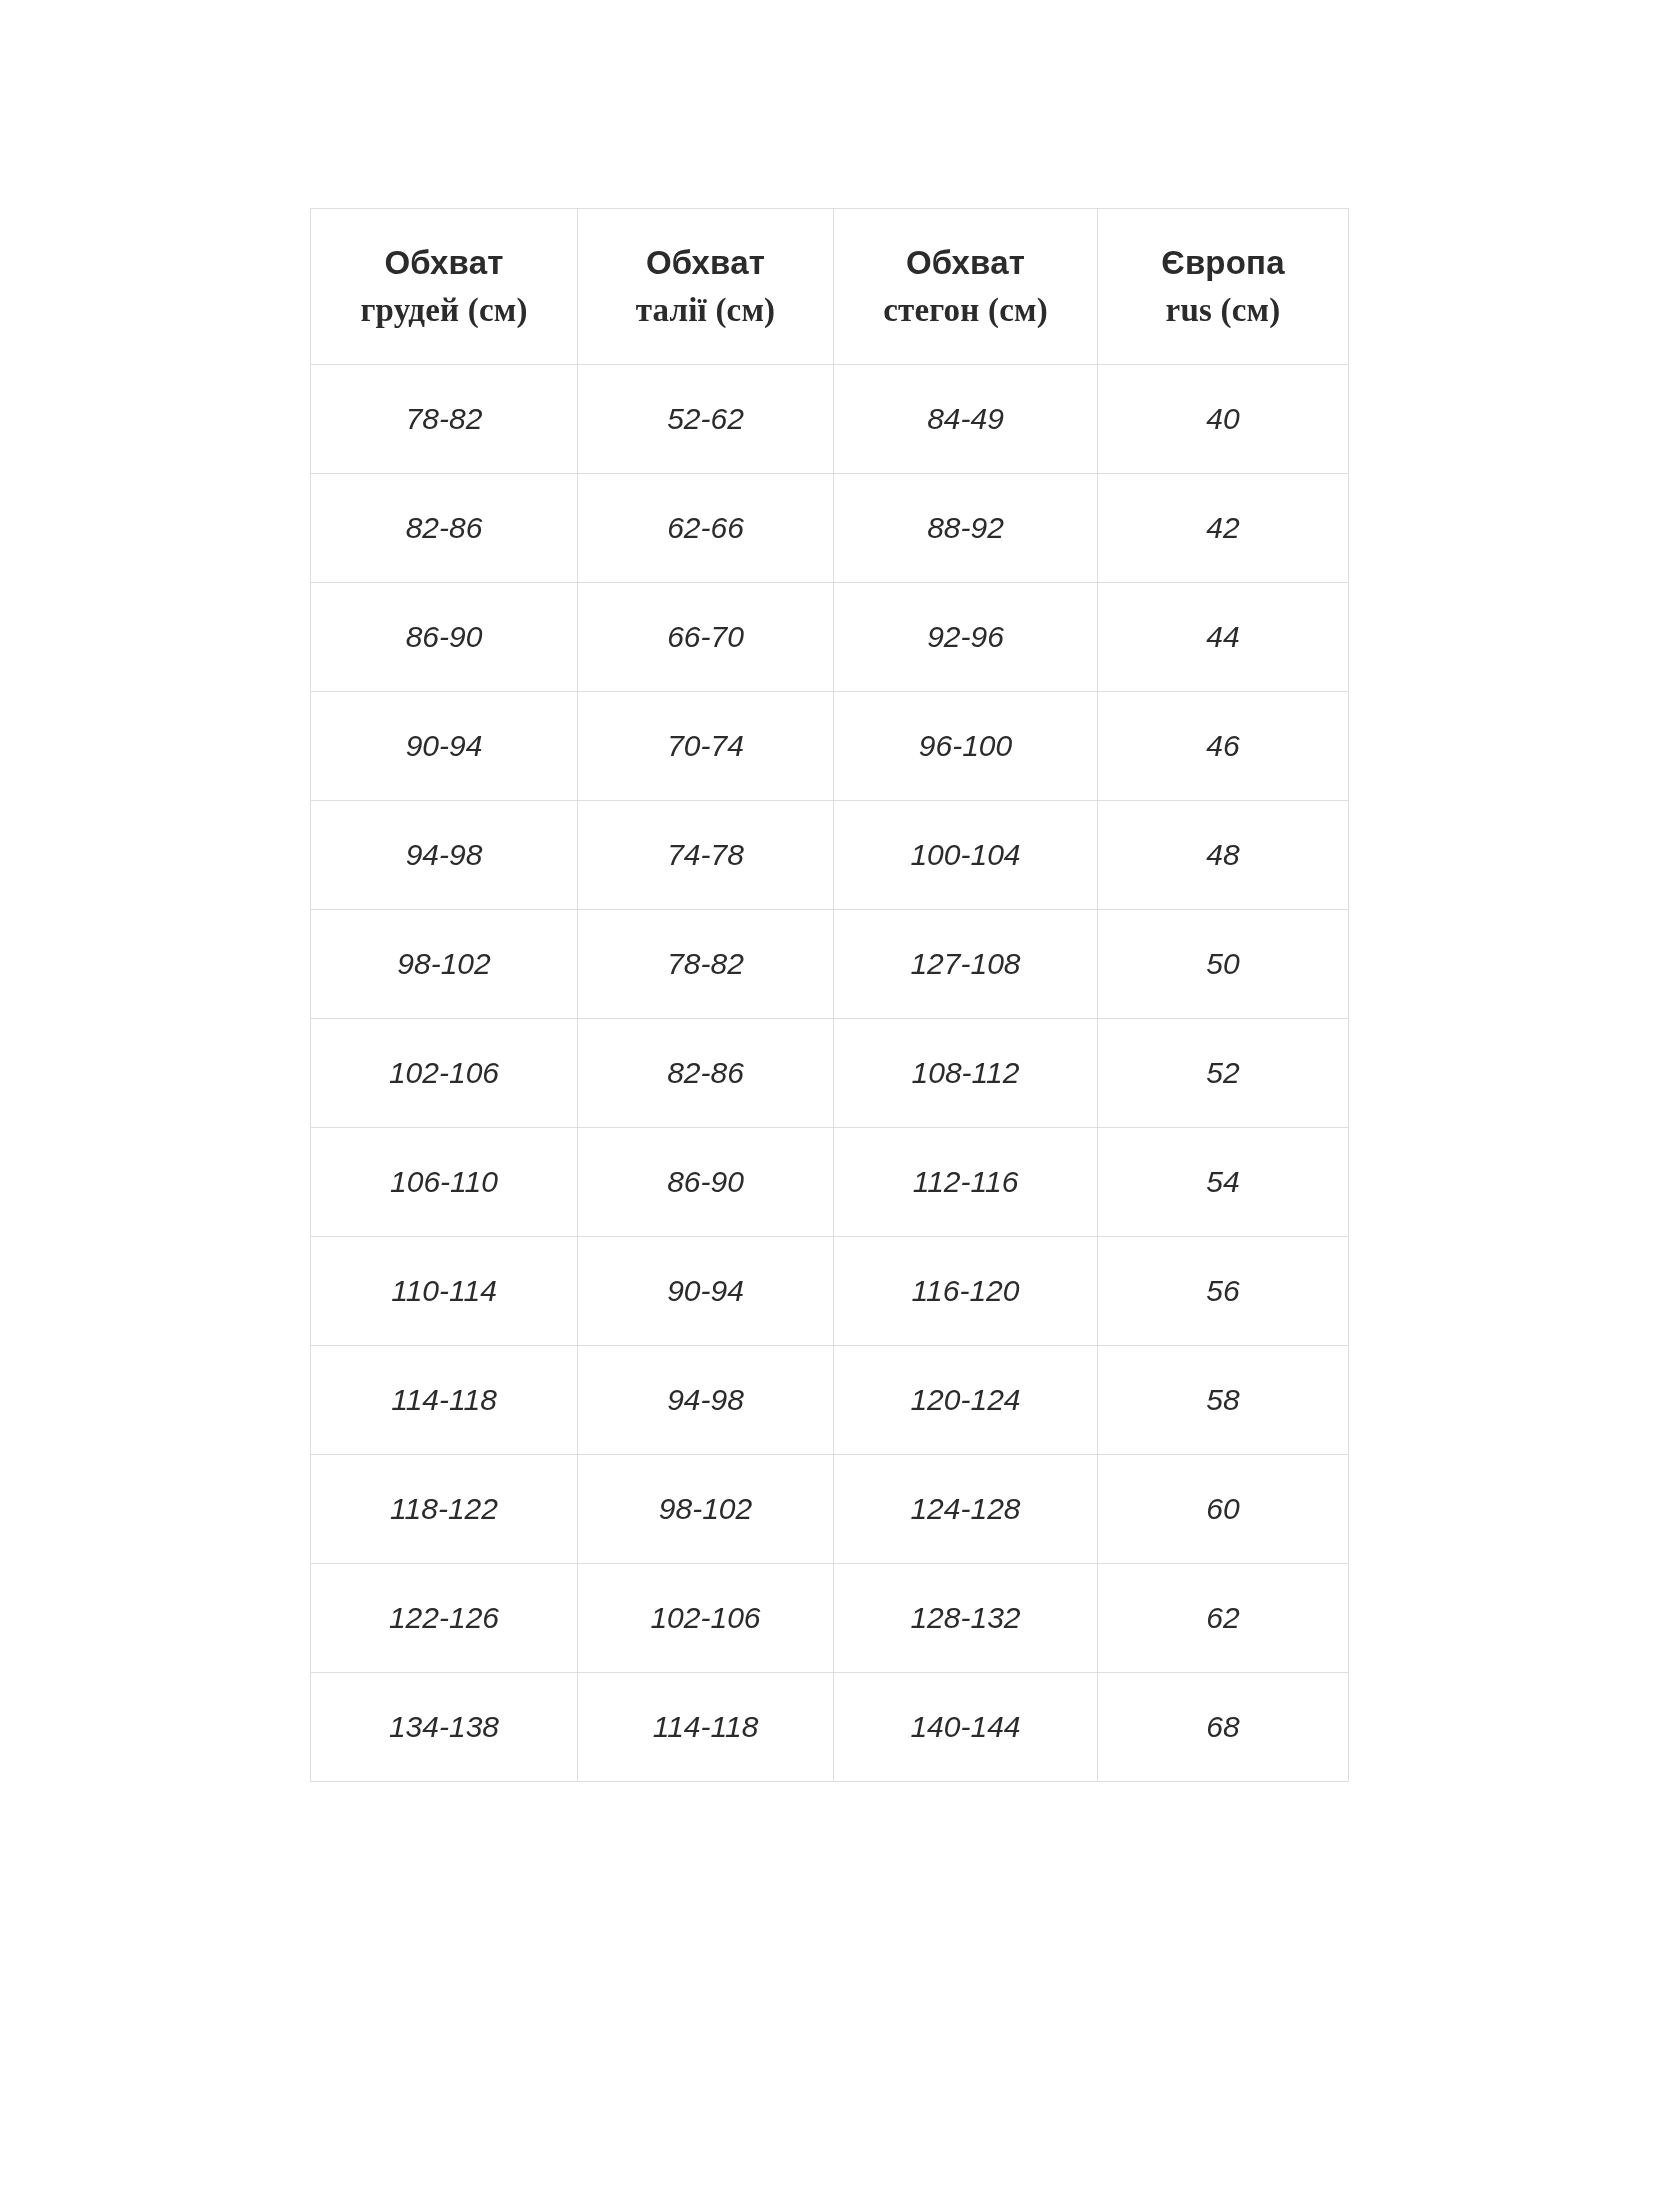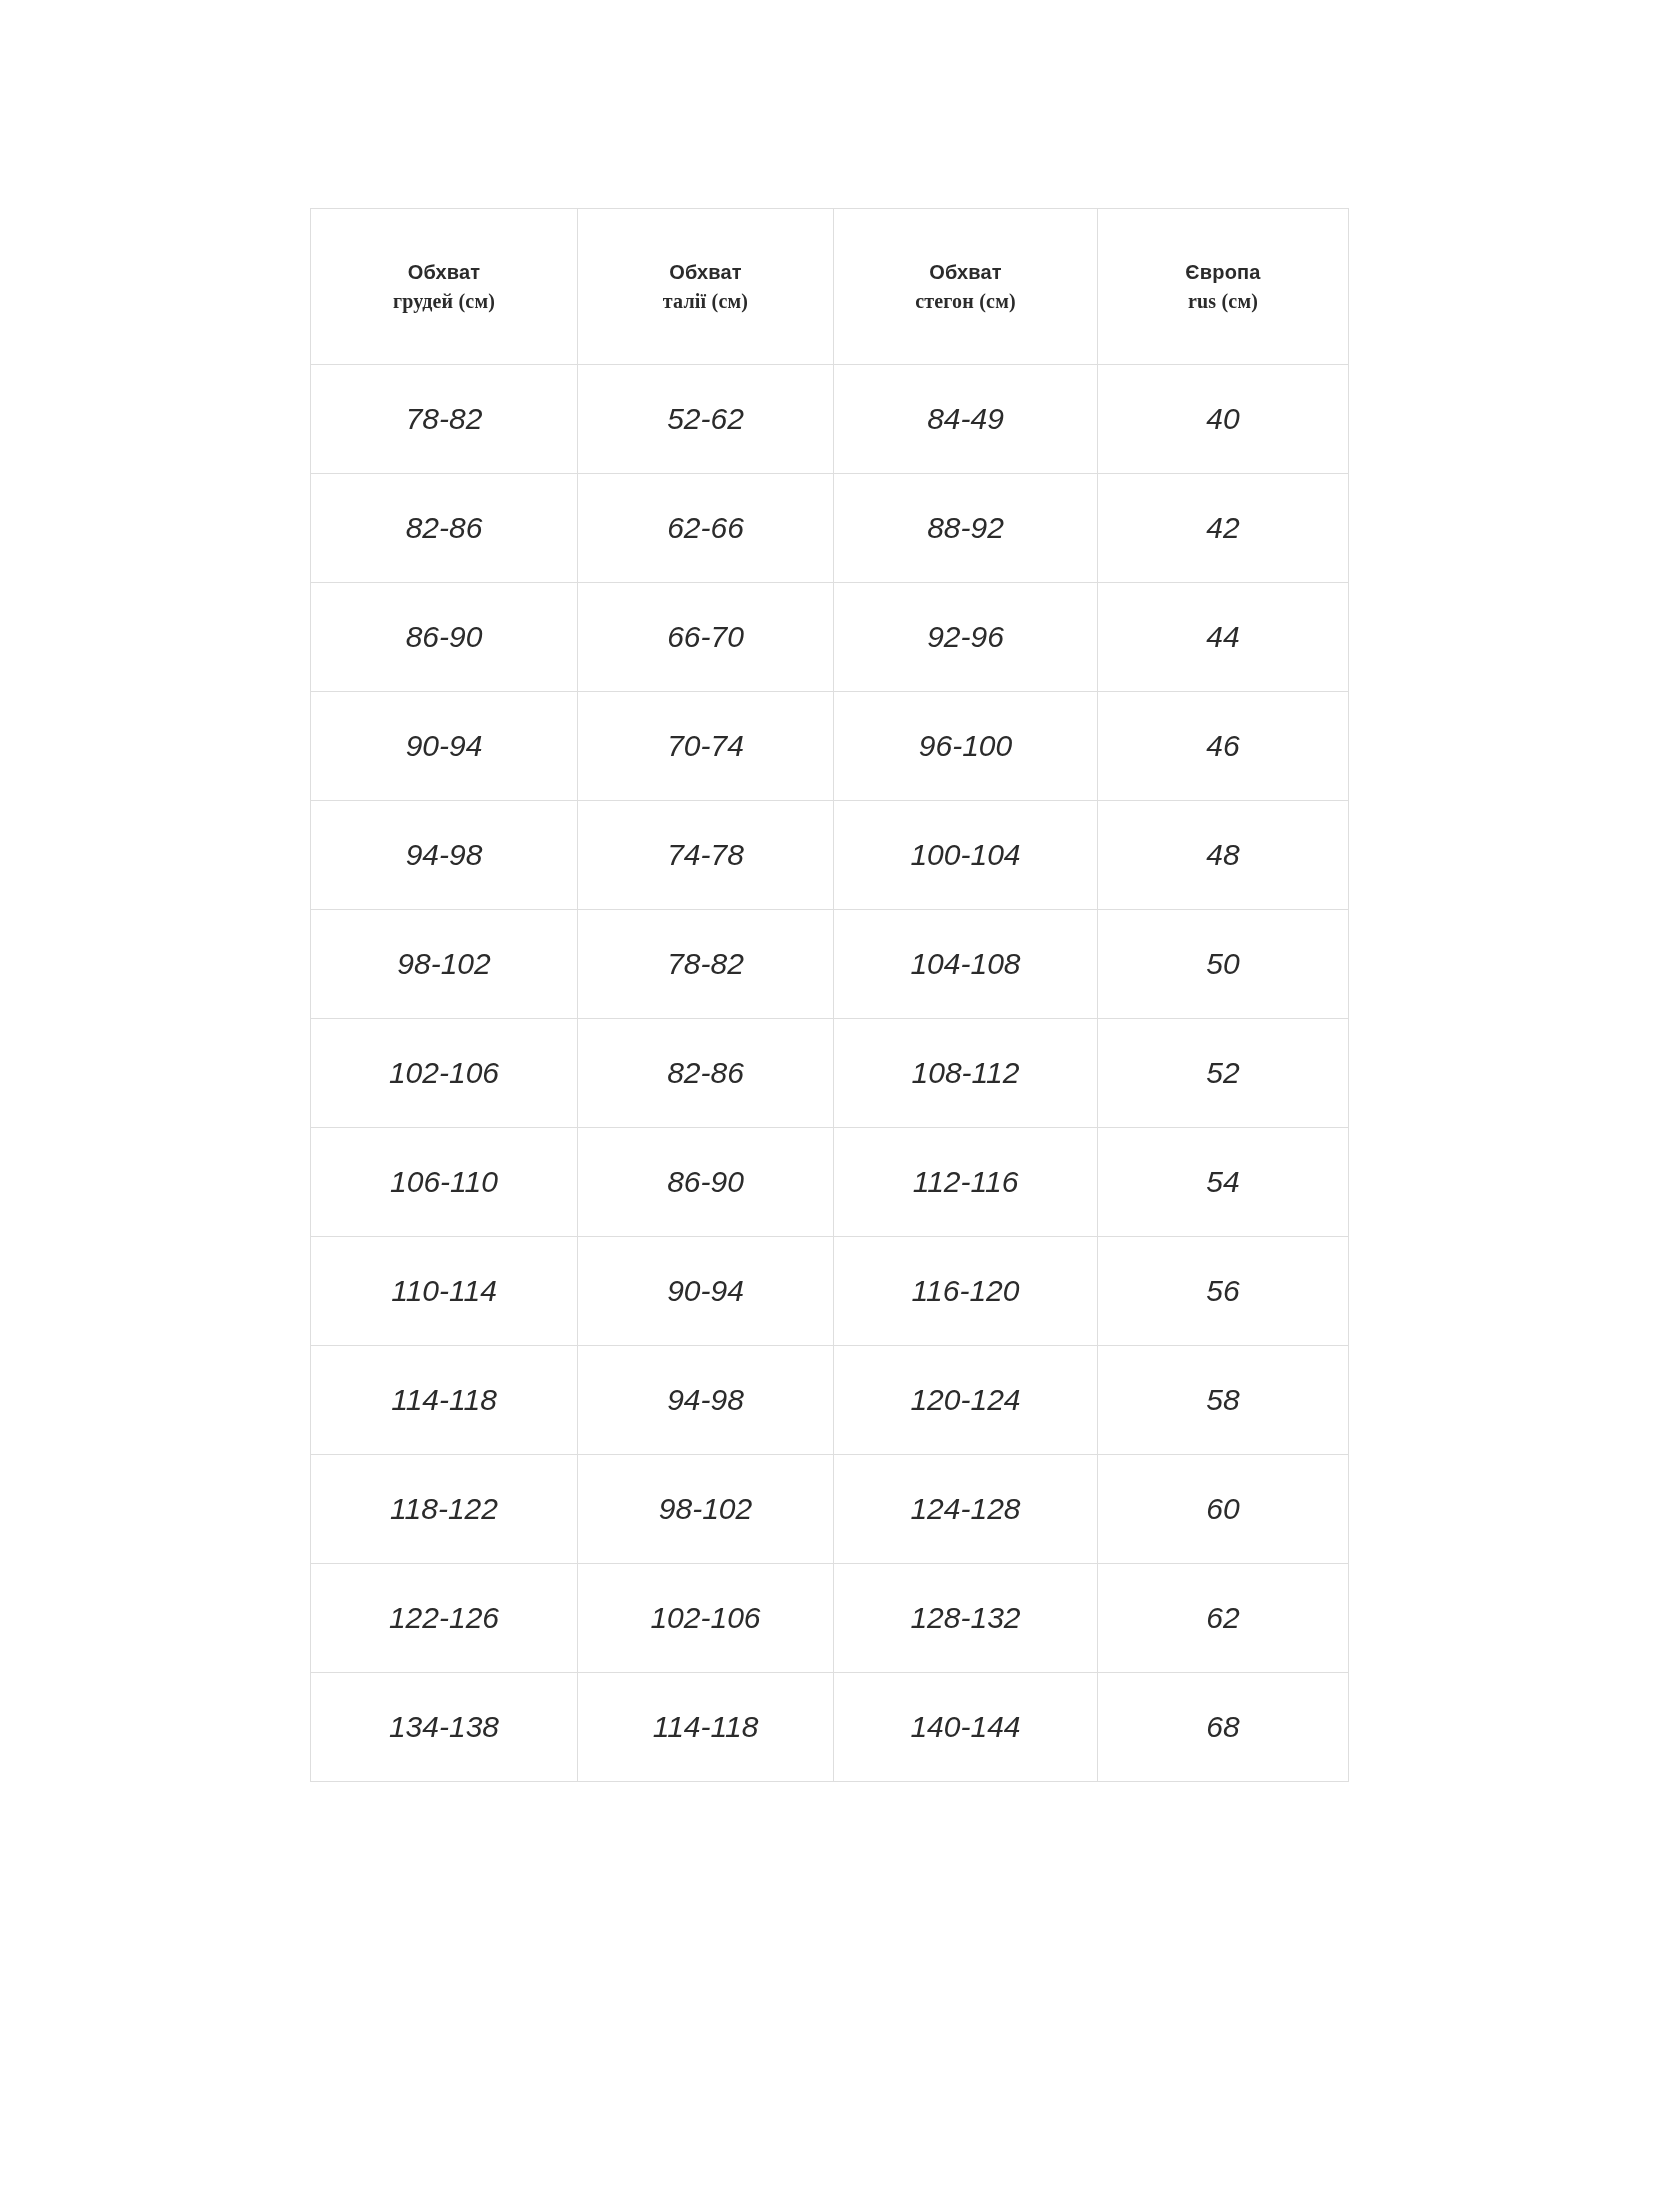--- a/index.html
+++ b/index.html
@@ -41,21 +41,21 @@
   table.size-chart th,
   table.size-chart td {
     border: 0.8px solid #dedede;
     text-align: center;
     vertical-align: middle;
     padding: 0;
     background: #ffffff;
   }
   table.size-chart thead th {
     height: 155px;
-    font-size: 20px;
+    font-size: 33px;
     font-weight: bold;
     line-height: 1.45;
     letter-spacing: 0.2px;
     color: #2b2b2b;
   }
   table.size-chart thead th .hdr-line-1 {
     display: block;
   }
   table.size-chart thead th .hdr-line-2 {
     display: block;
@@ -130,21 +130,21 @@
           </tr>
           <tr>
             <td>94-98</td>
             <td>74-78</td>
             <td>100-104</td>
             <td>48</td>
           </tr>
           <tr>
             <td>98-102</td>
             <td>78-82</td>
-            <td>104-108</td>
+            <td>127-108</td>
             <td>50</td>
           </tr>
           <tr>
             <td>102-106</td>
             <td>82-86</td>
             <td>108-112</td>
             <td>52</td>
           </tr>
           <tr>
             <td>106-110</td>

